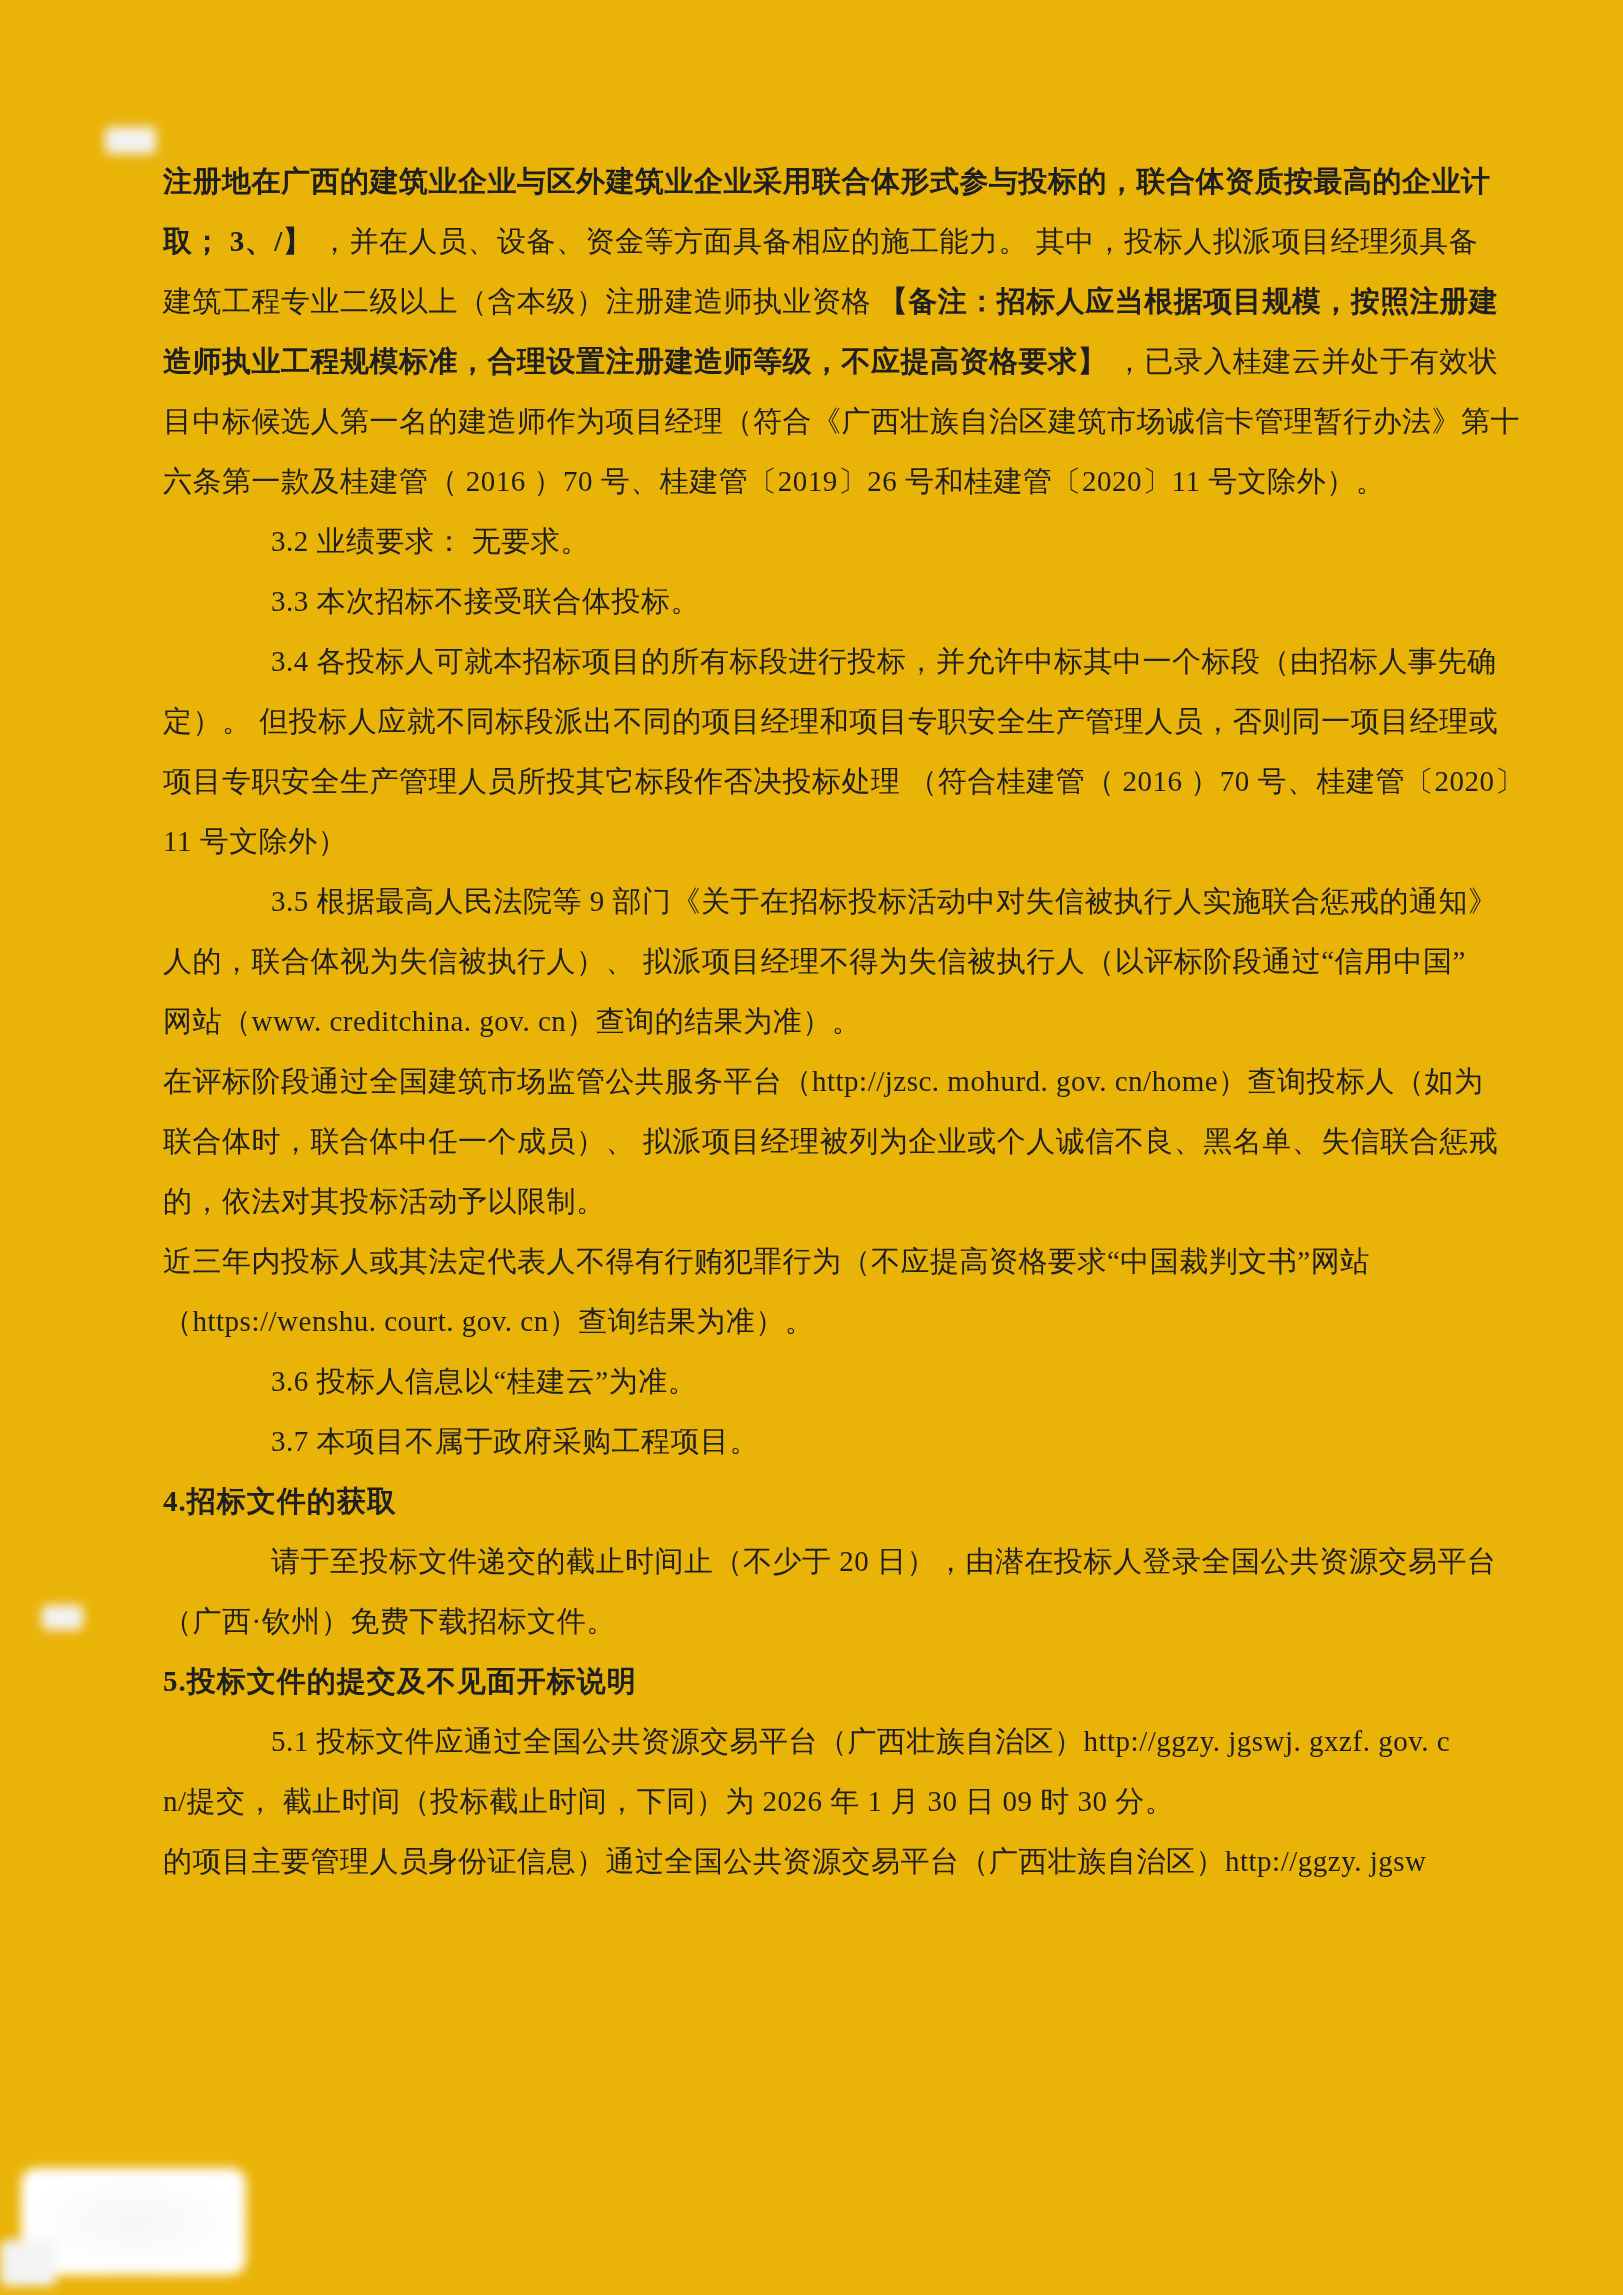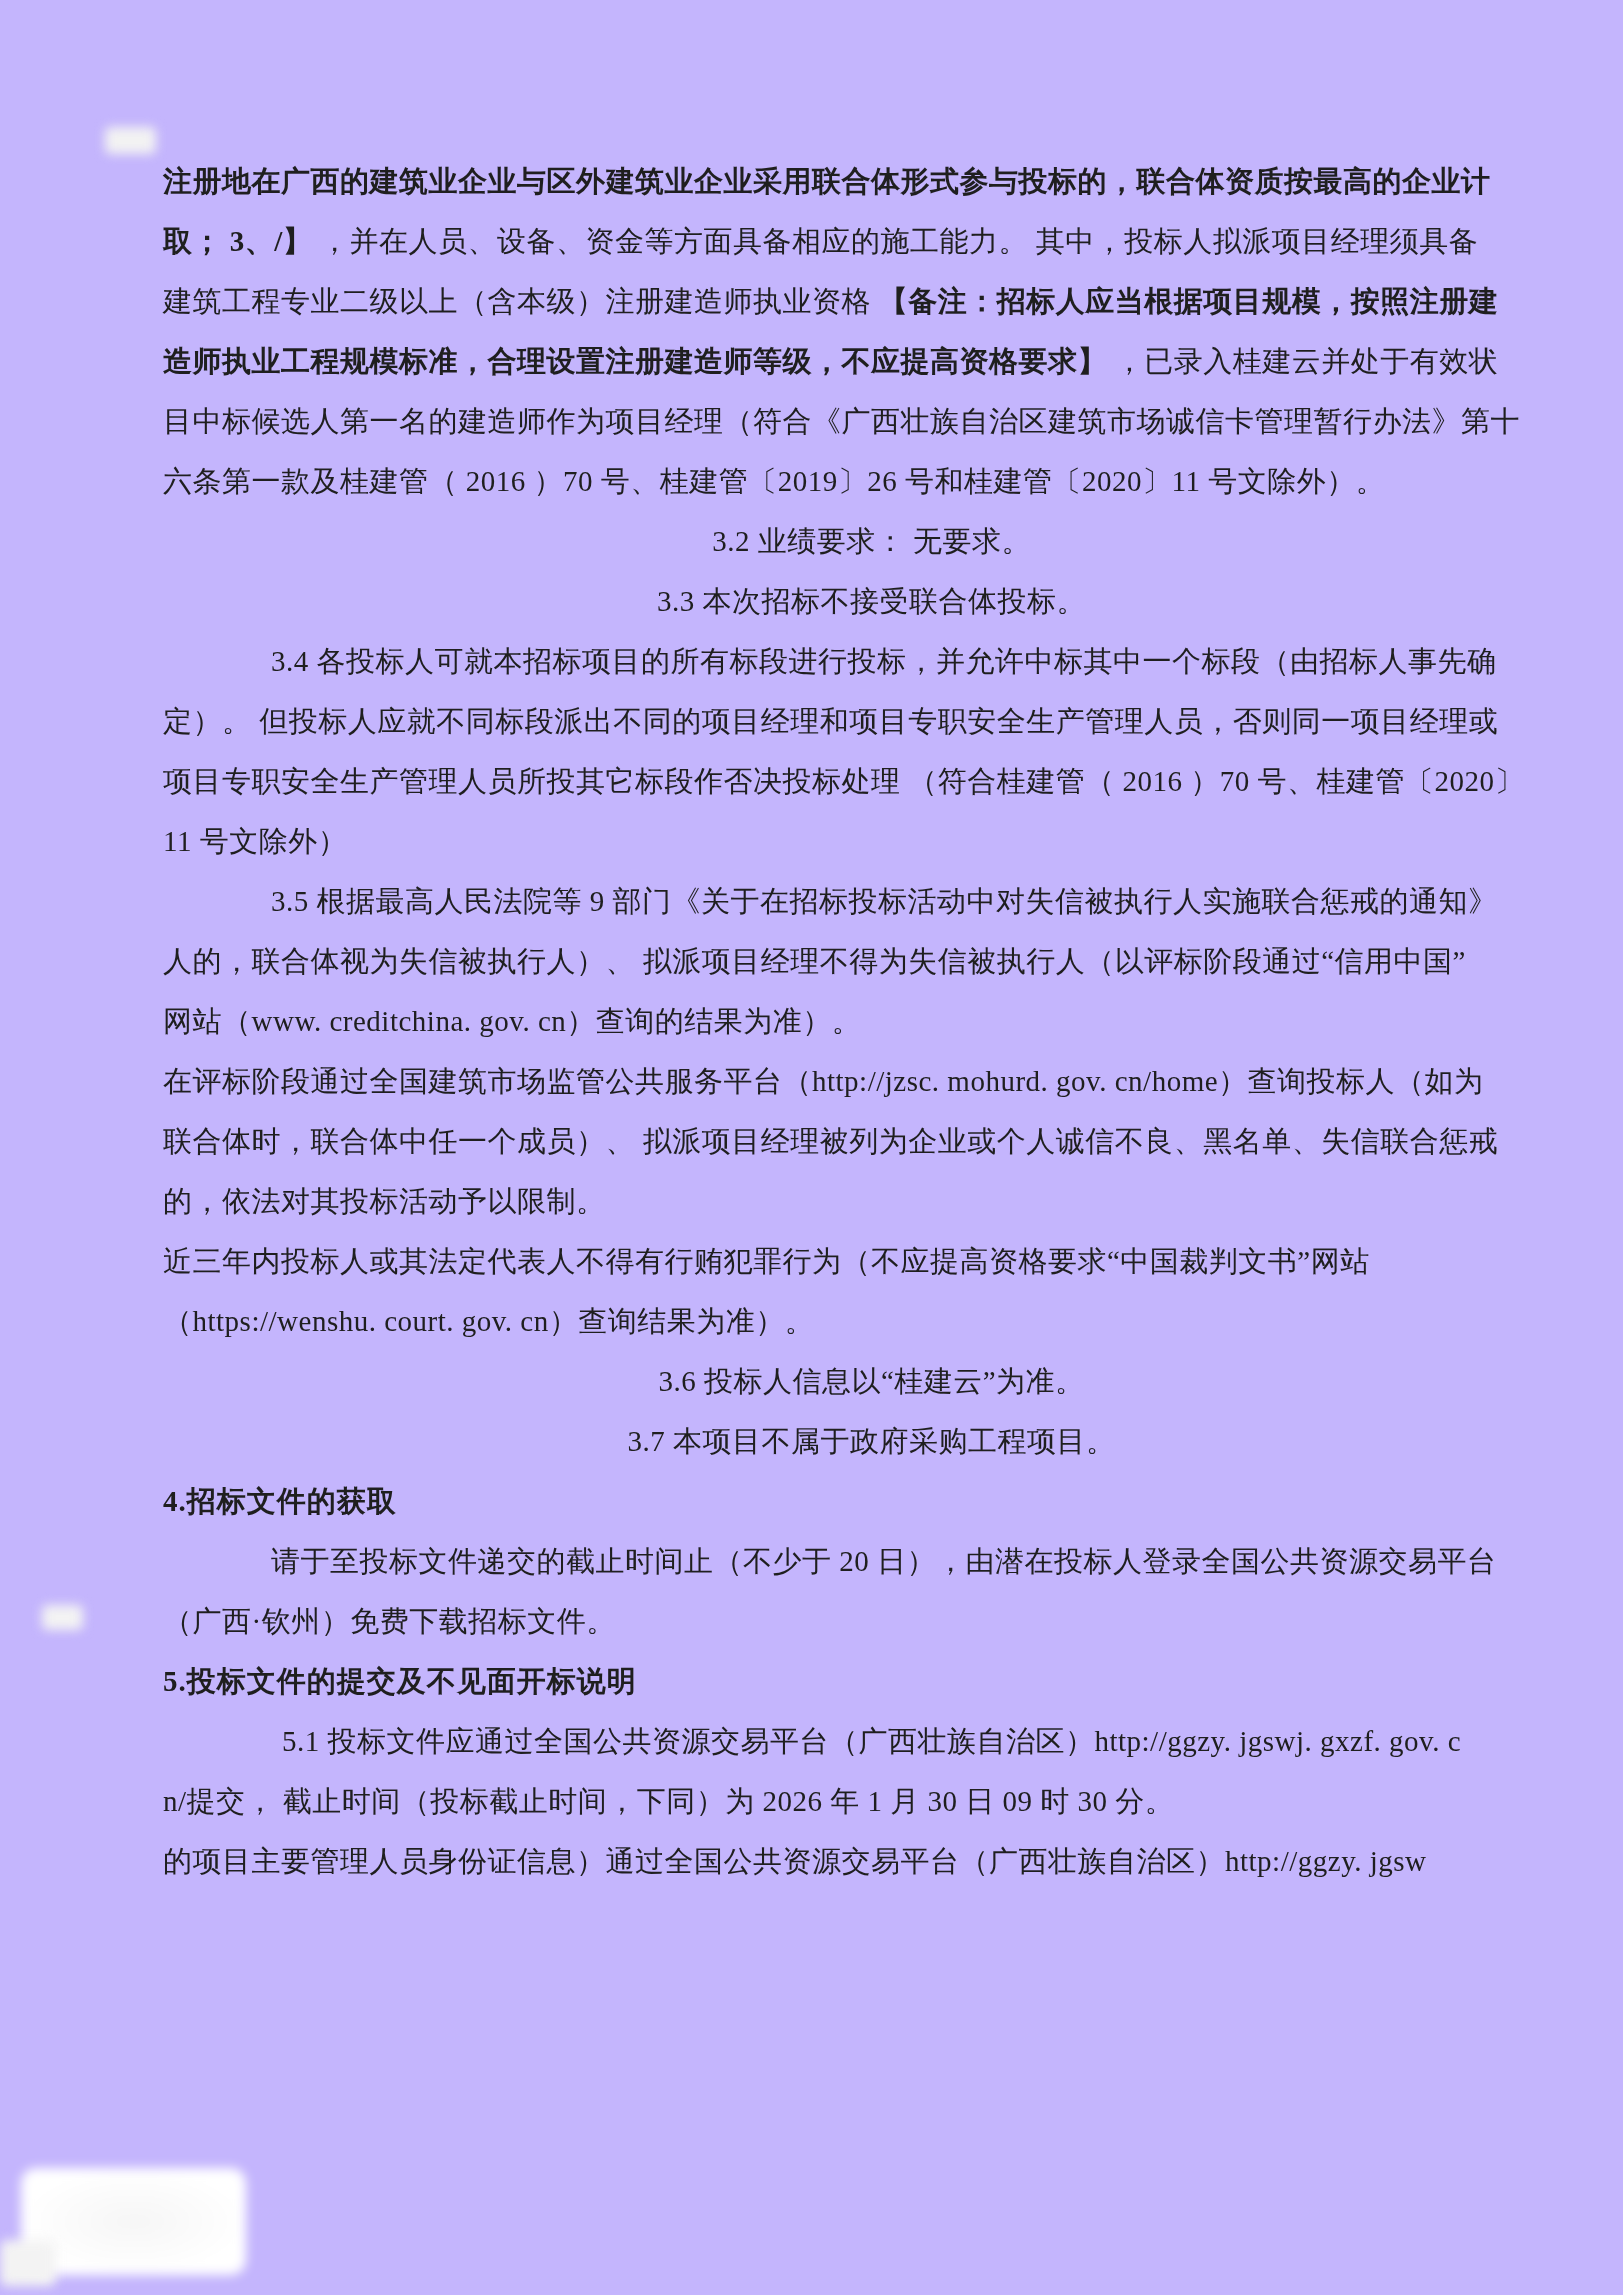--- a/index.html
+++ b/index.html
@@ -13,36 +13,36 @@
     position: relative;
     overflow: hidden;
     font-family: "Liberation Serif", "DejaVu Serif", serif;
     color: #1f1f1f;
   }
   .page {
     position: absolute;
     left: 0; top: 0;
     width: 1623px;
     height: 2295px;
-    background: #c4b5fd;
+    background: #eab308;
   }
   .content {
     position: absolute;
     left: 163px;
     top: 151px;
     width: 1309px;
   }
   .line {
     height: 60px;
     line-height: 60px;
     font-size: 29px;
     letter-spacing: 0.5px;
     white-space: nowrap;
   }
-  .ind { padding-left: 108px; text-align: center; }
+  .ind { padding-left: 108px; }
   .b { font-weight: bold; }
   .h { font-weight: bold; letter-spacing: 1px; }
   .artifact {
     position: absolute;
     pointer-events: none;
     filter: blur(5.1px);
   }
   .a1 { left: 105px; top: 127px; width: 51px; height: 26.6px; background: #f2f2f2; border-radius: 5.1px; }
   .a2 { left: 42px;  top: 1605px; width: 41px; height: 24.5px; background: #f3f3f3; border-radius: 5.1px; }
   .a3 { left: 20.5px;  top: 2168px; width: 225px; height: 107px;

